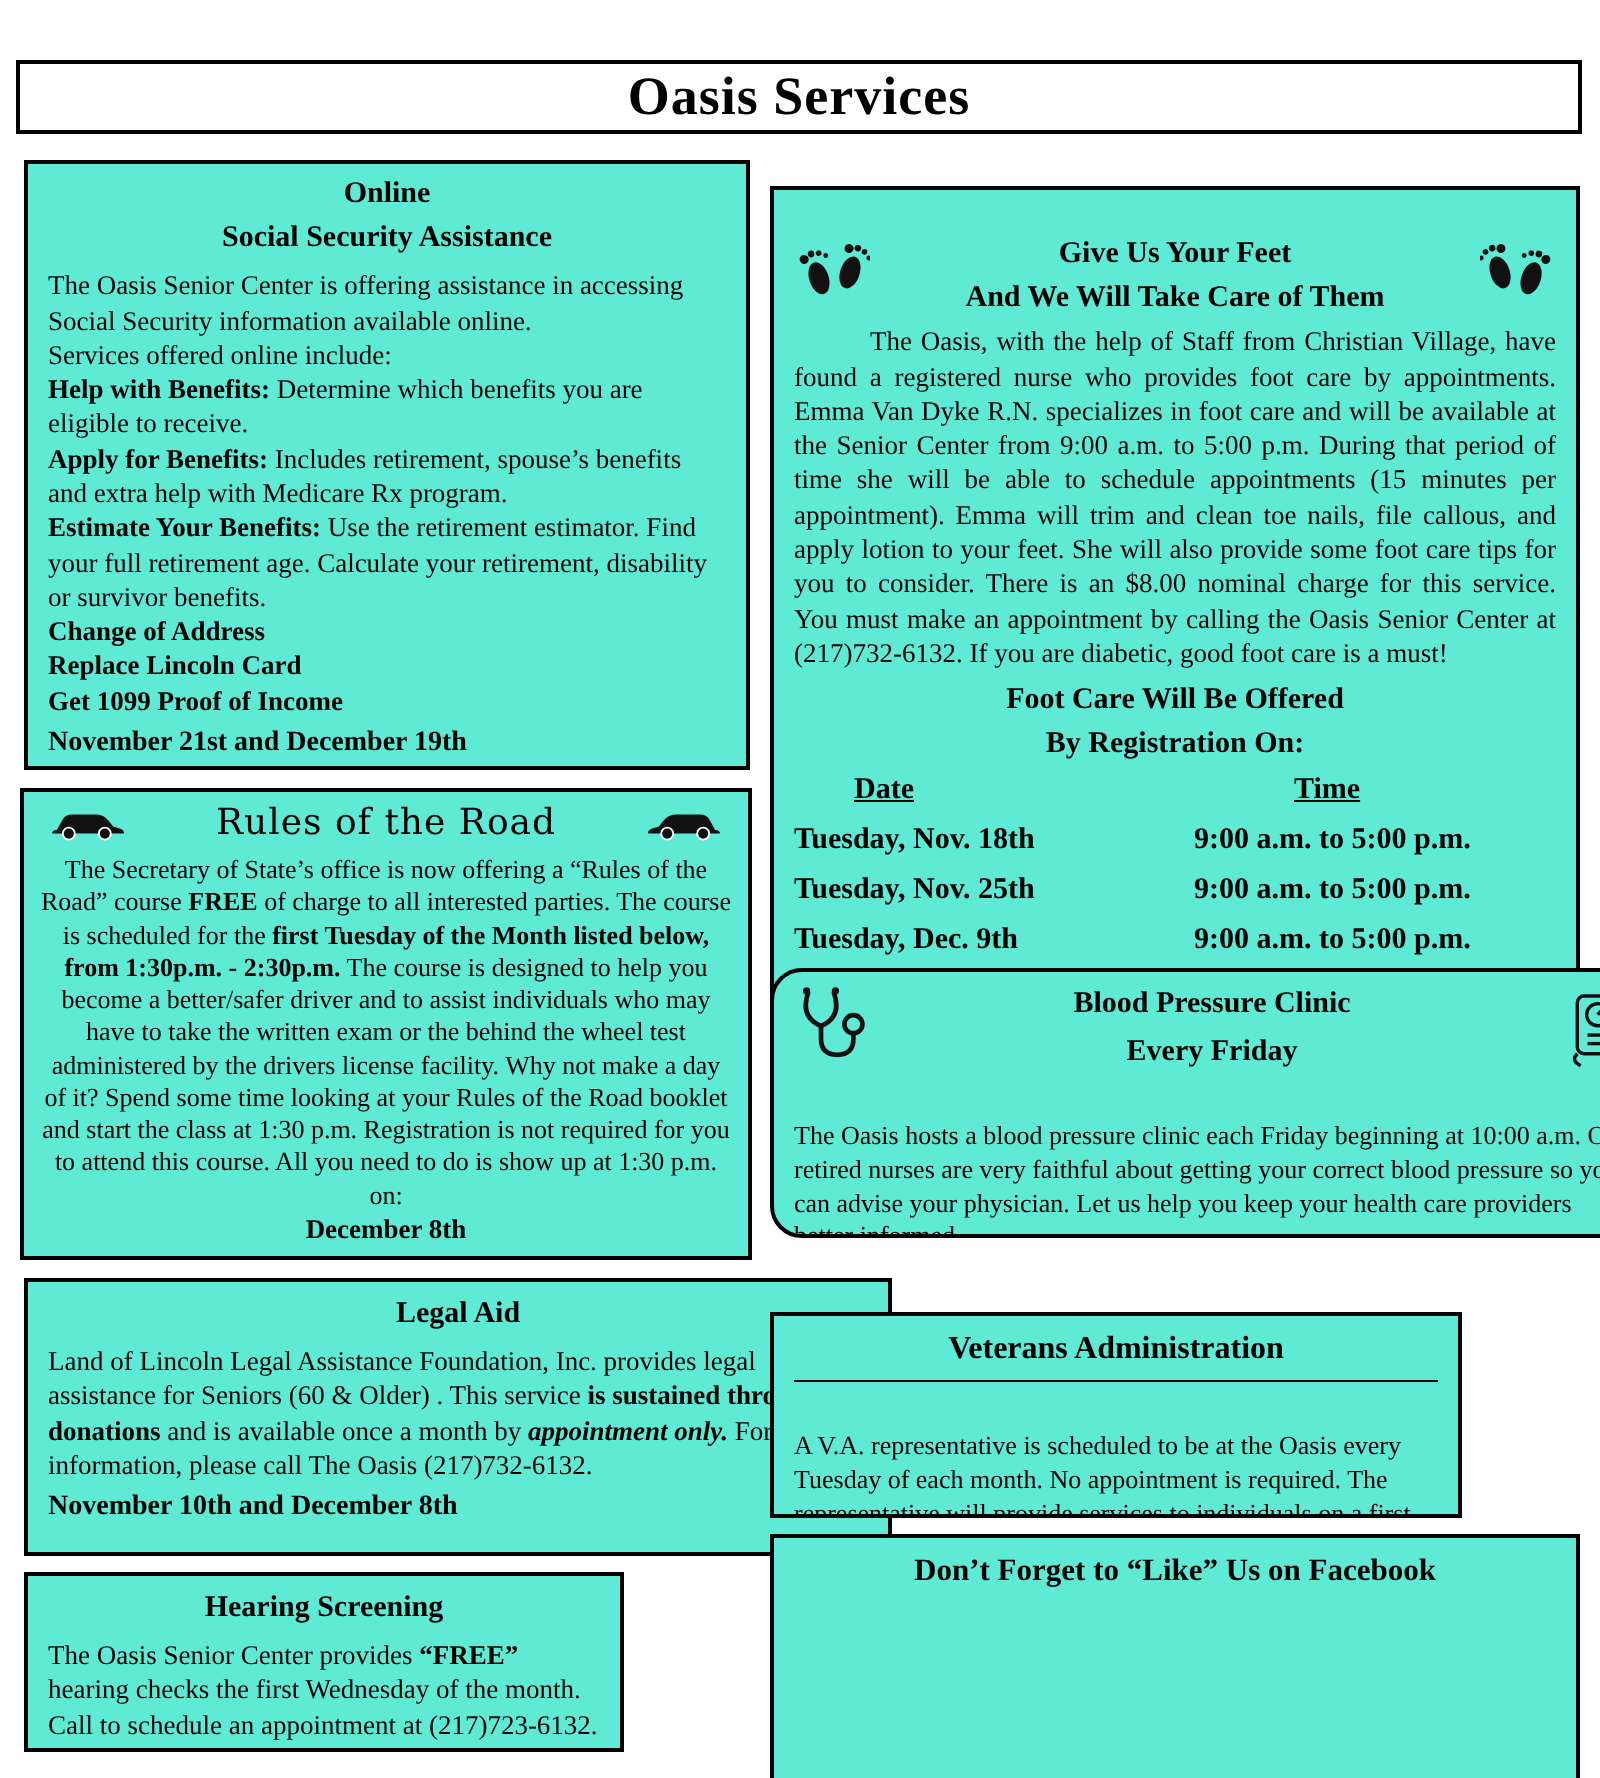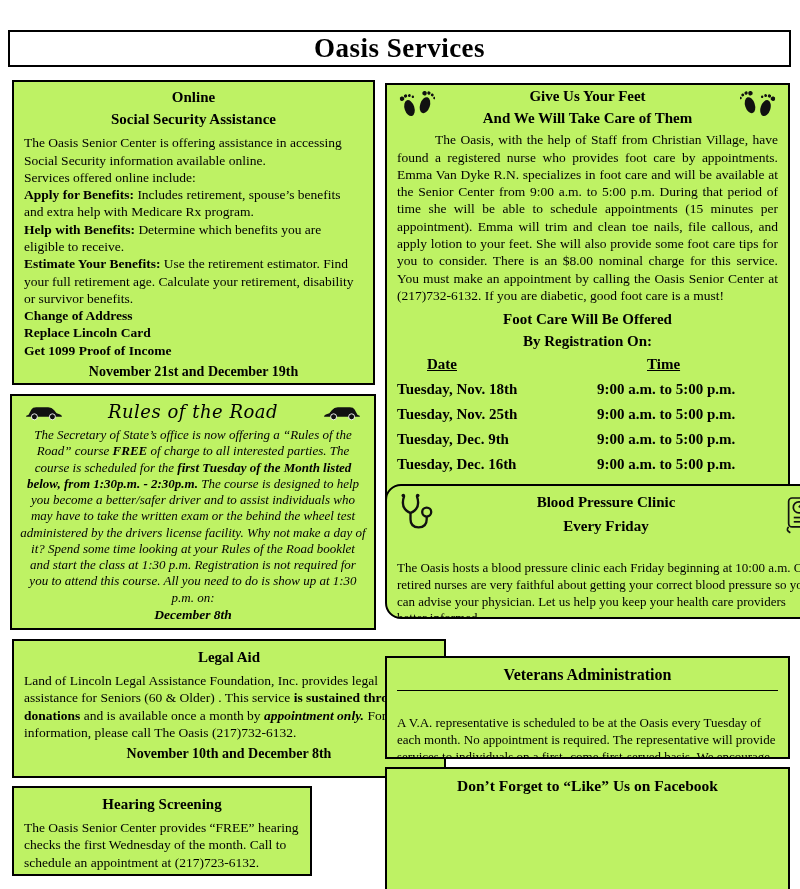--- a/index.html
+++ b/index.html
@@ -4,37 +4,37 @@
 <style>
   * { margin:0; padding:0; box-sizing:border-box; }
   html,body { background:#fff; }
   body { font-family:"Liberation Serif", serif; color:#000; }
   .page { position:relative; width:800px; height:889px; background:#fff; overflow:hidden; }
 
   .title-box { position:absolute; left:8px; top:30px; width:783px; height:37px;
     border:2.5px solid #000; display:flex; align-items:center; justify-content:center; }
   .title-box h1 { font-size:27px; font-weight:bold; letter-spacing:.5px; }
 
-  .box { position:absolute; border:2px solid #000; background:#bef264;
+  .box { position:absolute; border:2px solid #000; background:#5eead4;
     padding:4px 10px; font-size:13.5px; line-height:1.28; overflow:hidden; }
 
   .box-ss      { left:12px;  top:80px;  width:363px; height:305px; }
-  .box-rules   { left:10px;  top:394px; width:366px; height:236px; border-width:2.5px; padding:3px 8px;font-style:italic; }
+  .box-rules   { left:10px;  top:394px; width:366px; height:236px; border-width:2.5px; padding:3px 8px; }
   .box-legal   { left:12px;  top:639px; width:434px; height:139px; }
   .box-hearing { left:12px;  top:786px; width:300px; height:90px; }
 
-  .box-feet { left:385px; top:83px;  width:405px; height:423px; padding-top:0; }
+  .box-feet { left:385px; top:93px;  width:405px; height:423px; padding-top:21px; }
   .box-bp   { left:385px; top:484px; width:442px; height:135px;border-radius:16px; }
-  .box-va   { left:385px; top:656px; width:405px; height:103px; }
+  .box-va   { left:385px; top:656px; width:346px; height:103px; }
   .box-fb   { left:385px; top:767px; width:405px; height:133px; }
 
   .hc  { text-align:center; font-weight:bold; font-size:15px; margin:2px 0 3px; }
   .hc2 { text-align:center; font-weight:bold; font-size:15px; margin:3px 0 5px; }
   .bold { font-weight:bold; }
-  .dates-line { text-align:center; font-weight:bold; margin-top:4px; font-size:14px; }
+  .dates-line { font-weight:bold; margin-top:4px; font-size:14px; }
 
   .rules-head { display:flex; align-items:center; justify-content:space-between;
     padding:0 4px; margin:1px 0 4px; }
   .rules-title { font-family:"DejaVu Serif", serif; font-size:18px; letter-spacing:.5px; }
   .rules-body { text-align:center; font-size:13px; line-height:1.25; }
   .rules-date { text-align:center; font-weight:bold; font-size:13.5px; }
 
   .feet-head { position:relative; text-align:center; }
   .feet-icon-l { position:absolute; left:2px;  top:0; }
   .feet-icon-r { position:absolute; right:2px; top:0; }
@@ -70,22 +70,22 @@
 
   <div class="title-box">
     <h1>Oasis Services</h1>
   </div>
 
   <div class="box box-ss">
     <div class="hc">Online</div>
     <div class="hc2">Social Security Assistance</div>
     <p>The Oasis Senior Center is offering assistance in accessing Social Security information available online.</p>
     <p>Services offered online include:</p>
+    <p><span style="font-weight: bold;">Help with Benefits:</span><span>  Determine which benefits you are eligible to receive.</span></p>
     <p><span style="font-weight: bold;">Apply for Benefits:</span><span>  Includes retirement, spouse’s  benefits and extra help with Medicare Rx program.</span></p>
-    <p><span style="font-weight: bold;">Help with Benefits:</span><span>  Determine which benefits you are eligible to receive.</span></p>
     <p><span style="font-weight: bold;">Estimate Your Benefits:</span><span>  Use the retirement estimator. Find your full retirement age.  Calculate your retirement, disability or survivor benefits.</span></p>
     <p class="bold">Change of Address</p>
     <p class="bold">Replace Lincoln Card</p>
     <p class="bold">Get 1099 Proof of  Income</p>
     <p class="dates-line">November 21st and December 19th</p>
   </div>
 
   <div class="box box-rules">
     <div class="rules-head">
       <span class="icon">
@@ -109,21 +109,21 @@
   </div>
 
   <div class="box box-legal">
     <div class="hc2">Legal Aid</div>
     <p><span>Land of Lincoln Legal Assistance Foundation, Inc. provides legal assistance for Seniors (60 &amp; Older) . This service </span><span style="font-weight: bold;">is sustained through donations</span><span> and is available once a month by </span><span style="font-weight: bold; font-style: italic;">appointment only.</span><span>  For more information, please call The Oasis (217)732-6132.</span></p>
     <p class="dates-line">November 10th and December 8th</p>
   </div>
 
   <div class="box box-hearing">
     <div class="hc2">Hearing Screening</div>
-    <p><span>The Oasis Senior Center provides </span><span style="font-weight: normal;">“FREE”</span><span> hearing checks the first Wednesday of the month.  Call to schedule an appointment at (217)723-6132.</span></p>
+    <p><span>The Oasis Senior Center provides </span><span style="font-weight: bold;">“FREE”</span><span> hearing checks the first Wednesday of the month.  Call to schedule an appointment at (217)723-6132.</span></p>
   </div>
 
   <div class="box box-feet">
     <div class="feet-head">
       <span class="feet-icon-l icon">
         <svg width="36" height="36" viewBox="0 0 48 46">
           <g transform="rotate(-18 14 24)">
             <ellipse cx="13" cy="27" rx="6.5" ry="11" fill="#111"></ellipse>
             <circle cx="7.5" cy="12" r="3" fill="#111"></circle>
             <circle cx="13" cy="10" r="2.2" fill="#111"></circle>

